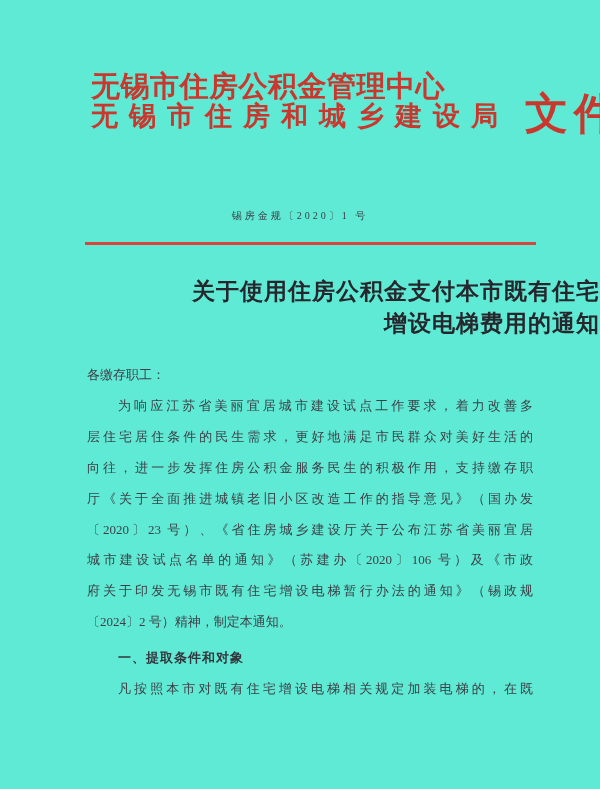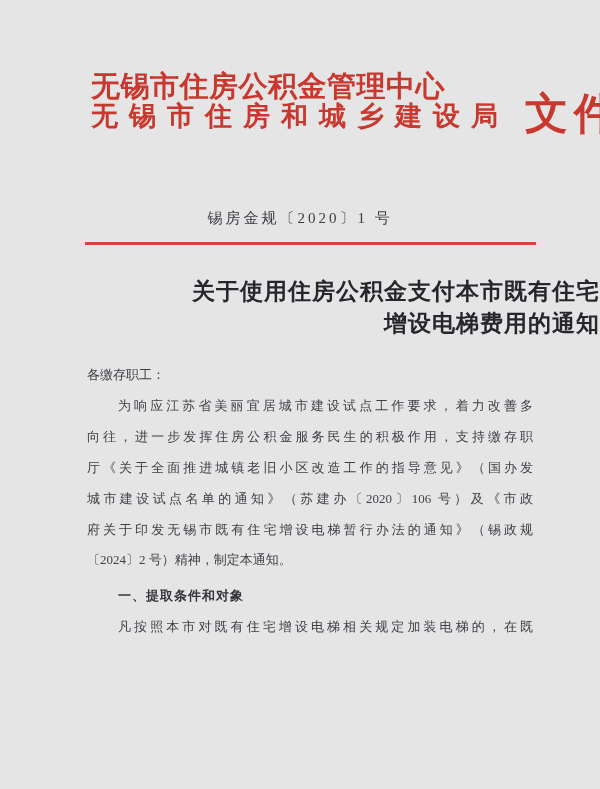--- a/index.html
+++ b/index.html
@@ -4,21 +4,21 @@
 <style>
   html, body {
     margin: 0;
     padding: 0;
     background: #ffffff;
   }
   .page {
     position: relative;
     width: 600px;
     height: 789px;
-    background: #e5e5e5;
+    background: #5eead4;
     overflow: hidden;
     font-family: "Liberation Serif", "DejaVu Serif", serif;
   }
 
   
   .letterhead {
     position: absolute;
     top: 72px;
     left: 91px;
     display: flex;
@@ -52,21 +52,21 @@
     white-space: nowrap;
   }
 
   
   .docnum {
     position: absolute;
     top: 209px;
     left: 0;
     width: 100%;
     text-align: center;
-    font-size: 15px;
+    font-size: 10px;
     letter-spacing: 3px;
     color: #3c3c44;
   }
 
   
   .redline {
     position: absolute;
     top: 242px;
     left: 85px;
     width: 451px;
@@ -136,22 +136,24 @@
 
   <div class="title">
     <div>关于使用住房公积金支付本市既有住宅</div>
     <div>增设电梯费用的通知</div>
   </div>
 
   <div class="bodytext">
     <div class="bline">各缴存职工：</div>
 
     <div class="bline jline indent">为响应江苏省美丽宜居城市建设试点工作要求，着力改善多</div>
+    <div class="bline jline">层住宅居住条件的民生需求，更好地满足市民群众对美好生活的</div>
     <div class="bline jline">向往，进一步发挥住房公积金服务民生的积极作用，支持缴存职</div>
     <div class="bline jline">厅《关于全面推进城镇老旧小区改造工作的指导意见》（国办发</div>
+    <div class="bline jline">〔2020〕23 号）、《省住房城乡建设厅关于公布江苏省美丽宜居</div>
     <div class="bline jline">城市建设试点名单的通知》（苏建办〔2020〕106 号）及《市政</div>
     <div class="bline jline">府关于印发无锡市既有住宅增设电梯暂行办法的通知》（锡政规</div>
     <div class="bline">〔2024〕2 号）精神，制定本通知。</div>
 
     <div class="bline heading">一、提取条件和对象</div>
 
     <div class="bline jline indent">凡按照本市对既有住宅增设电梯相关规定加装电梯的，在既</div>
   </div>
 
 </div>

